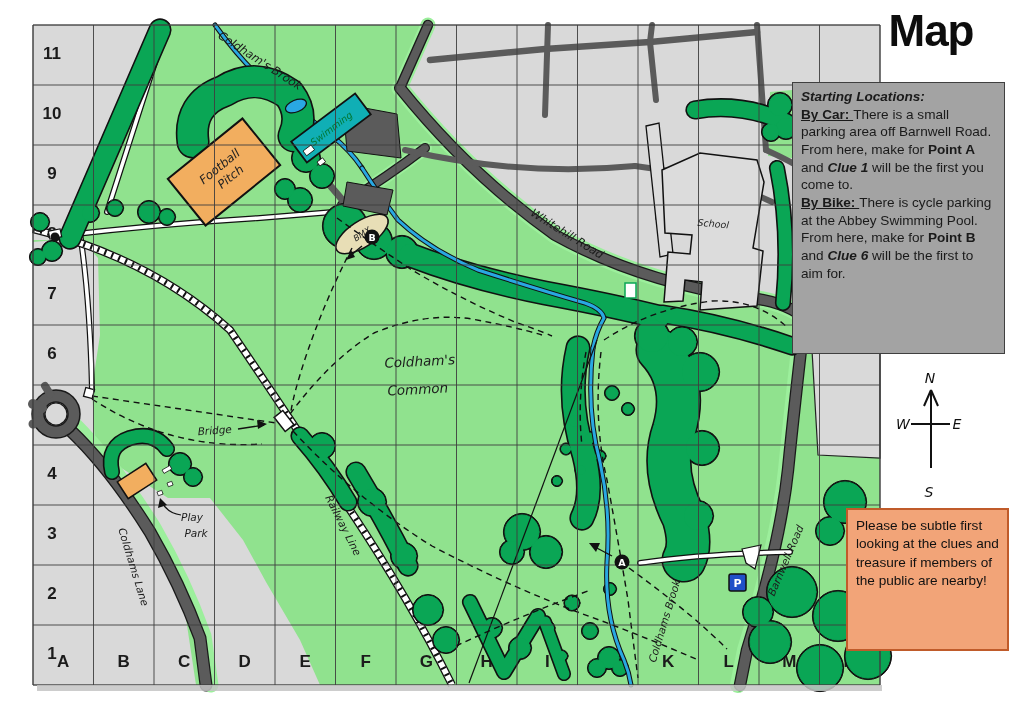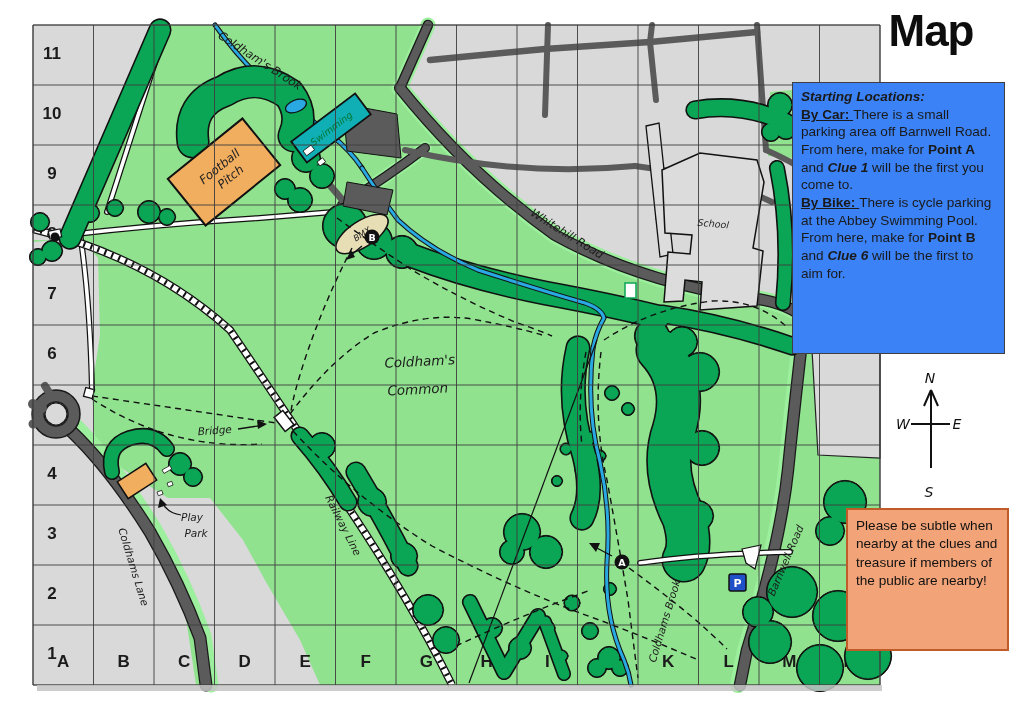--- a/index.html
+++ b/index.html
@@ -2,21 +2,21 @@
 <html><head>
 <meta charset="utf-8">
 <style>
   html,body{margin:0;padding:0;background:#ffffff;width:1024px;height:708px;overflow:hidden;
             font-family:"Liberation Sans",sans-serif;}
   .stage{position:relative;width:1024px;height:708px;}
   svg{position:absolute;left:0;top:0;}
   .map-title{position:absolute;left:860px;top:6px;width:142px;text-align:center;
              font-size:44px;font-weight:800;color:#0d0d0d;letter-spacing:-1px;}
   .starting-box{position:absolute;left:792px;top:82px;width:213px;height:272px;box-sizing:border-box;
-                background:#3b82f6;border:1.6px solid #3f3f3f;padding:5px 8px;
+                background:#a3a3a3;border:1.6px solid #3f3f3f;padding:5px 8px;
                 font-size:13.6px;line-height:1.3;color:#1a1a1a;}
   .notice-box{position:absolute;left:846px;top:508px;width:163px;height:143px;box-sizing:border-box;
               background:#f2a478;border:2px solid #c05b2a;padding:7px 8px;
               font-size:13.6px;line-height:1.35;color:#111;}
   .hand{font-style:italic;}
   text{font-family:"DejaVu Sans",sans-serif;}
   .gridnum{font-family:"Liberation Sans",sans-serif;font-weight:bold;font-size:17px;fill:#1b1b1b;}
 </style>
 </head>
 <body>
@@ -421,15 +421,15 @@
     <text x="903" y="429" text-anchor="middle" font-size="14" fill="#111">W</text>
     <text x="957" y="429" text-anchor="middle" font-size="14" fill="#111">E</text>
     <text x="929" y="497" text-anchor="middle" font-size="14" fill="#111">S</text>
   </g>
 
   <rect x="37" y="685" width="845" height="6" fill="#C4C4C4" opacity="0.85"></rect>
 </svg>
 
 <div class="map-title">Map</div>
 <div class="starting-box"><span style="font-weight: bold; font-style: italic;">Starting Locations:</span><br><span style="font-weight: bold; text-decoration: underline;">By Car: </span><span>There is a small parking area off Barnwell Road. From here, make for </span><span style="font-weight: bold;">Point A</span><span> and </span><span style="font-weight: bold; font-style: italic;">Clue 1</span><span> will be the first you come to.</span><br><span style="font-weight: bold; text-decoration: underline;">By Bike: </span><span>There is cycle parking at the Abbey Swimming Pool. From here, make for </span><span style="font-weight: bold;">Point B</span><span> and </span><span style="font-weight: bold; font-style: italic;">Clue 6</span><span> will be the first to aim for.</span></div>
-<div class="notice-box"><span>Please be subtle when nearby at the clues and treasure if members of the public are nearby!</span></div>
+<div class="notice-box"><span>Please be subtle first looking at the clues and treasure if members of the public are nearby!</span></div>
 
 </div>
 
 </body></html>

